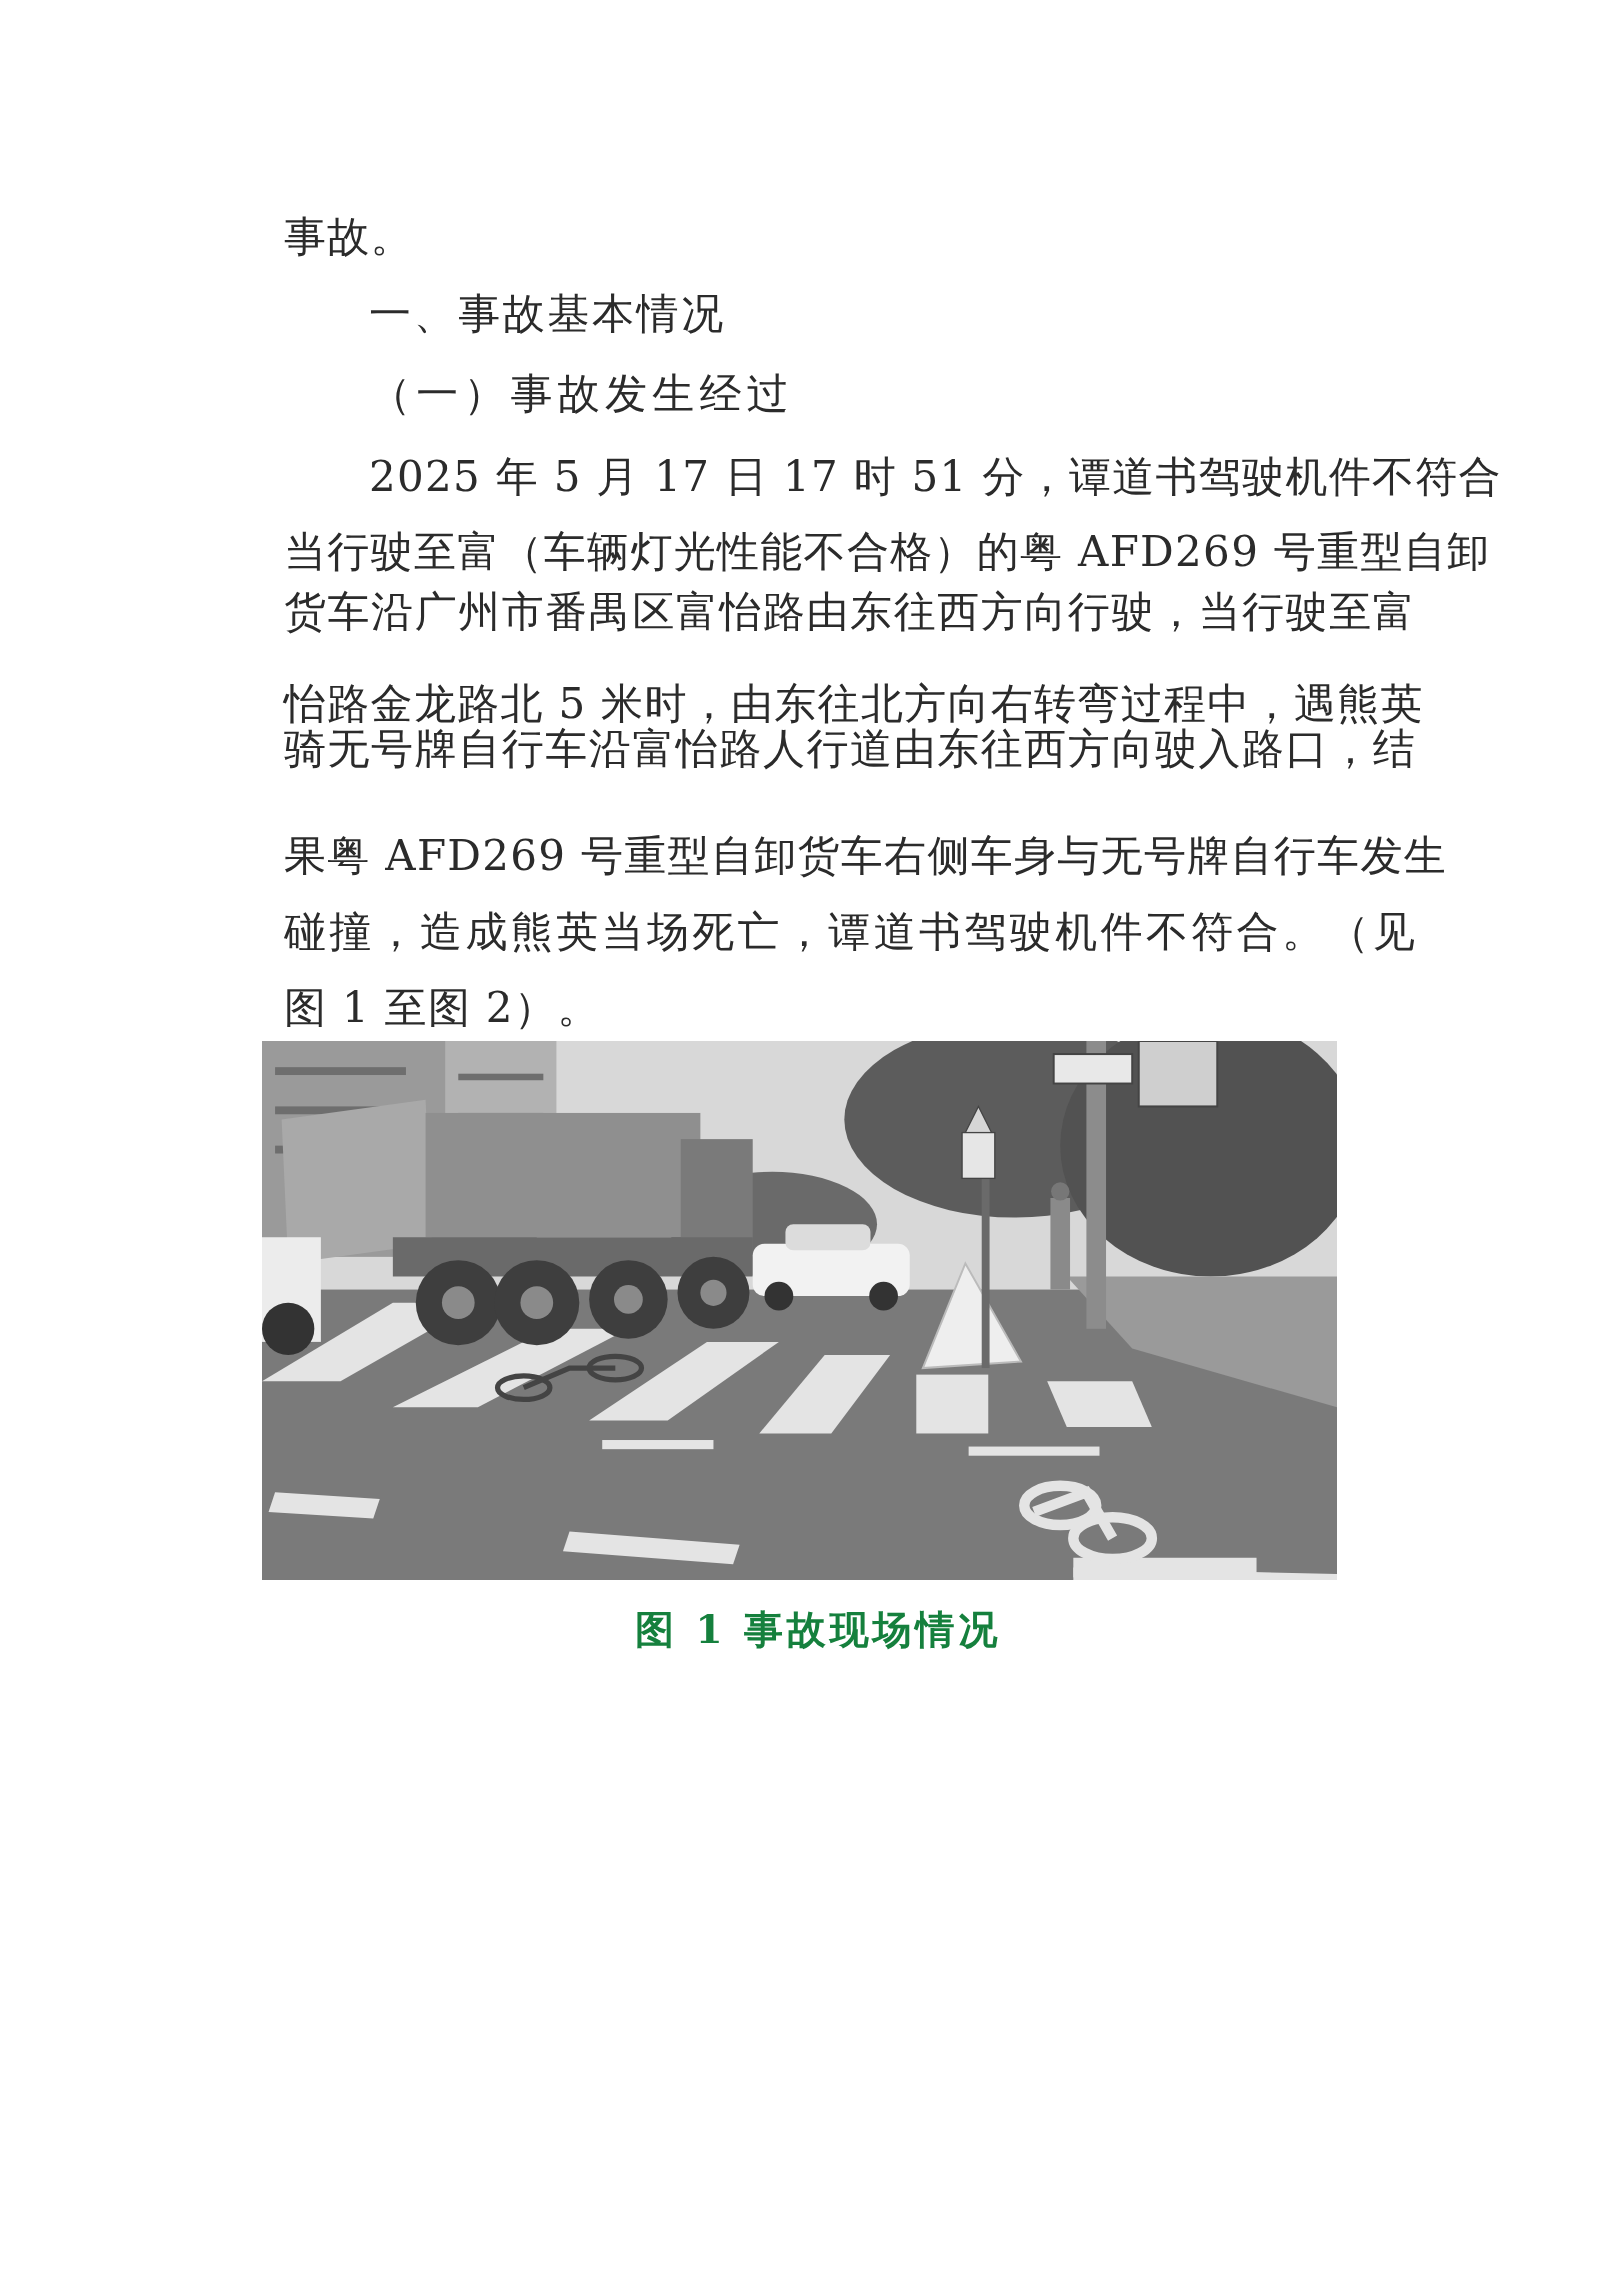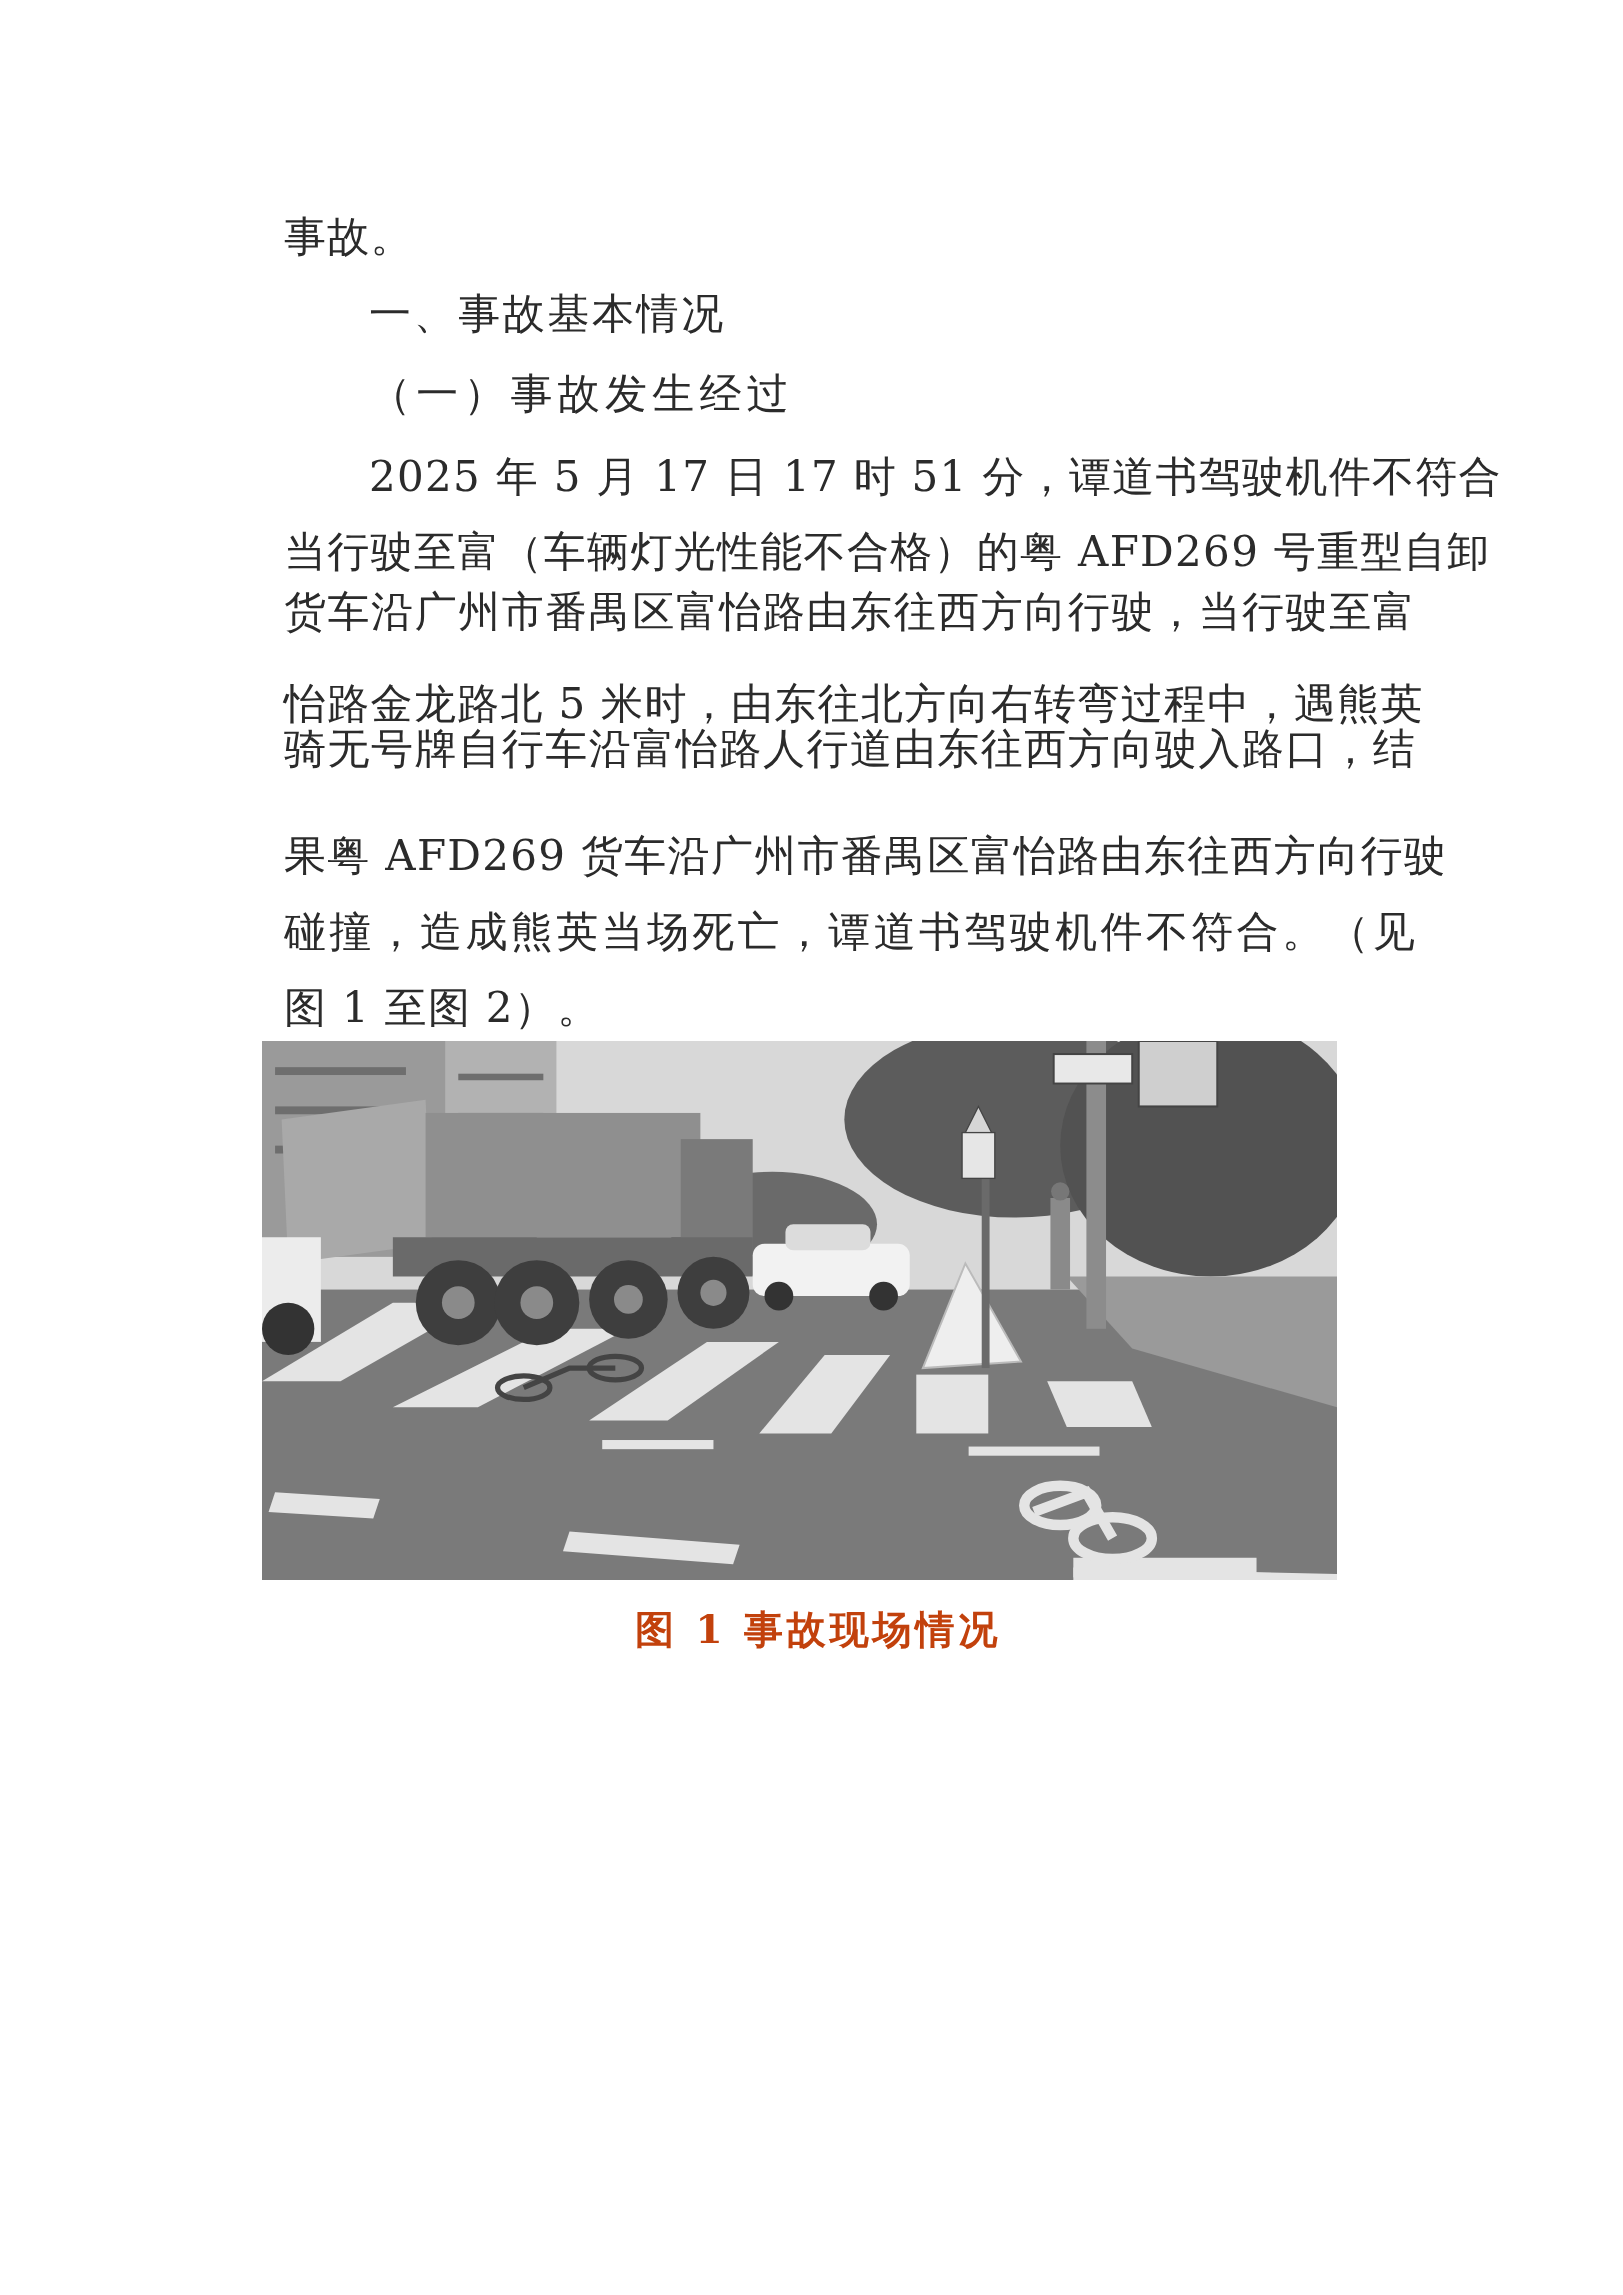--- a/index.html
+++ b/index.html
@@ -8,38 +8,38 @@
     .line { position: absolute; white-space: nowrap; font-size: 42px; line-height: 1; letter-spacing: 1.3px; margin-left: 48px; }
     .heading1 { font-family: "DejaVu Sans", "Liberation Sans", sans-serif; letter-spacing: 2.6px; }
     .heading2 { letter-spacing: 5.2px; }
     .para { left: 236px; width: 1132px; text-align: justify; text-align-last: justify; }
     .para.first { left: 321px; width: 1047px; }
     .para.last { text-align-last: left; }
     .photo { position: absolute; left: 262px; top: 1041px; width: 1075px; height: 539px;
              background: #7d7d7d; overflow: hidden; }
     .photo svg { width: 100%; height: 100%; display: block; }
     .caption { position: absolute; left: 635px; top: 1610px; font-size: 39px; font-weight: bold;
-               letter-spacing: 3.9px; white-space: nowrap; line-height: 1; color: #c2410c; }
+               letter-spacing: 3.9px; white-space: nowrap; line-height: 1; color: #15803d; }
   </style>
 </head>
 <body>
 
 <div>
   <div class="line" style="left:236px; top:216px;">事故。</div>
 
   <div class="line heading1" style="left:321px; top:293px;text-align:center;">一、事故基本情况</div>
 
   <div class="line heading2" style="left:321px; top:373px;">（一）事故发生经过</div>
 
   <div class="line para first" style="top:456px;">2025 年 5 月 17 日 17 时 51 分，谭道书驾驶机件不符合</div>
   <div class="line para" style="top:531px;">当行驶至富（车辆灯光性能不合格）的粤 AFD269 号重型自卸</div>
   <div class="line para" style="top:591px;">货车沿广州市番禺区富怡路由东往西方向行驶，当行驶至富</div>
   <div class="line para" style="top:683px;">怡路金龙路北 5 米时，由东往北方向右转弯过程中，遇熊英</div>
   <div class="line para" style="top:728px;">骑无号牌自行车沿富怡路人行道由东往西方向驶入路口，结</div>
-  <div class="line para" style="top:835px;">果粤 AFD269 货车沿广州市番禺区富怡路由东往西方向行驶</div>
+  <div class="line para" style="top:835px;">果粤 AFD269 号重型自卸货车右侧车身与无号牌自行车发生</div>
   <div class="line para" style="top:911px;">碰撞，造成熊英当场死亡，谭道书驾驶机件不符合。（见</div>
   <div class="line para last" style="top:987px; width:auto; text-align-last:left;">图 1 至图 2）。</div>
 
   <div class="photo">
     <svg viewBox="0 0 1643 824" preserveAspectRatio="none">
 
       <rect x="0" y="0" width="1643" height="420" fill="#d8d8d8"></rect>
 
       <rect x="0" y="0" width="420" height="330" fill="#9a9a9a"></rect>
       <rect x="280" y="0" width="170" height="260" fill="#b2b2b2"></rect>

